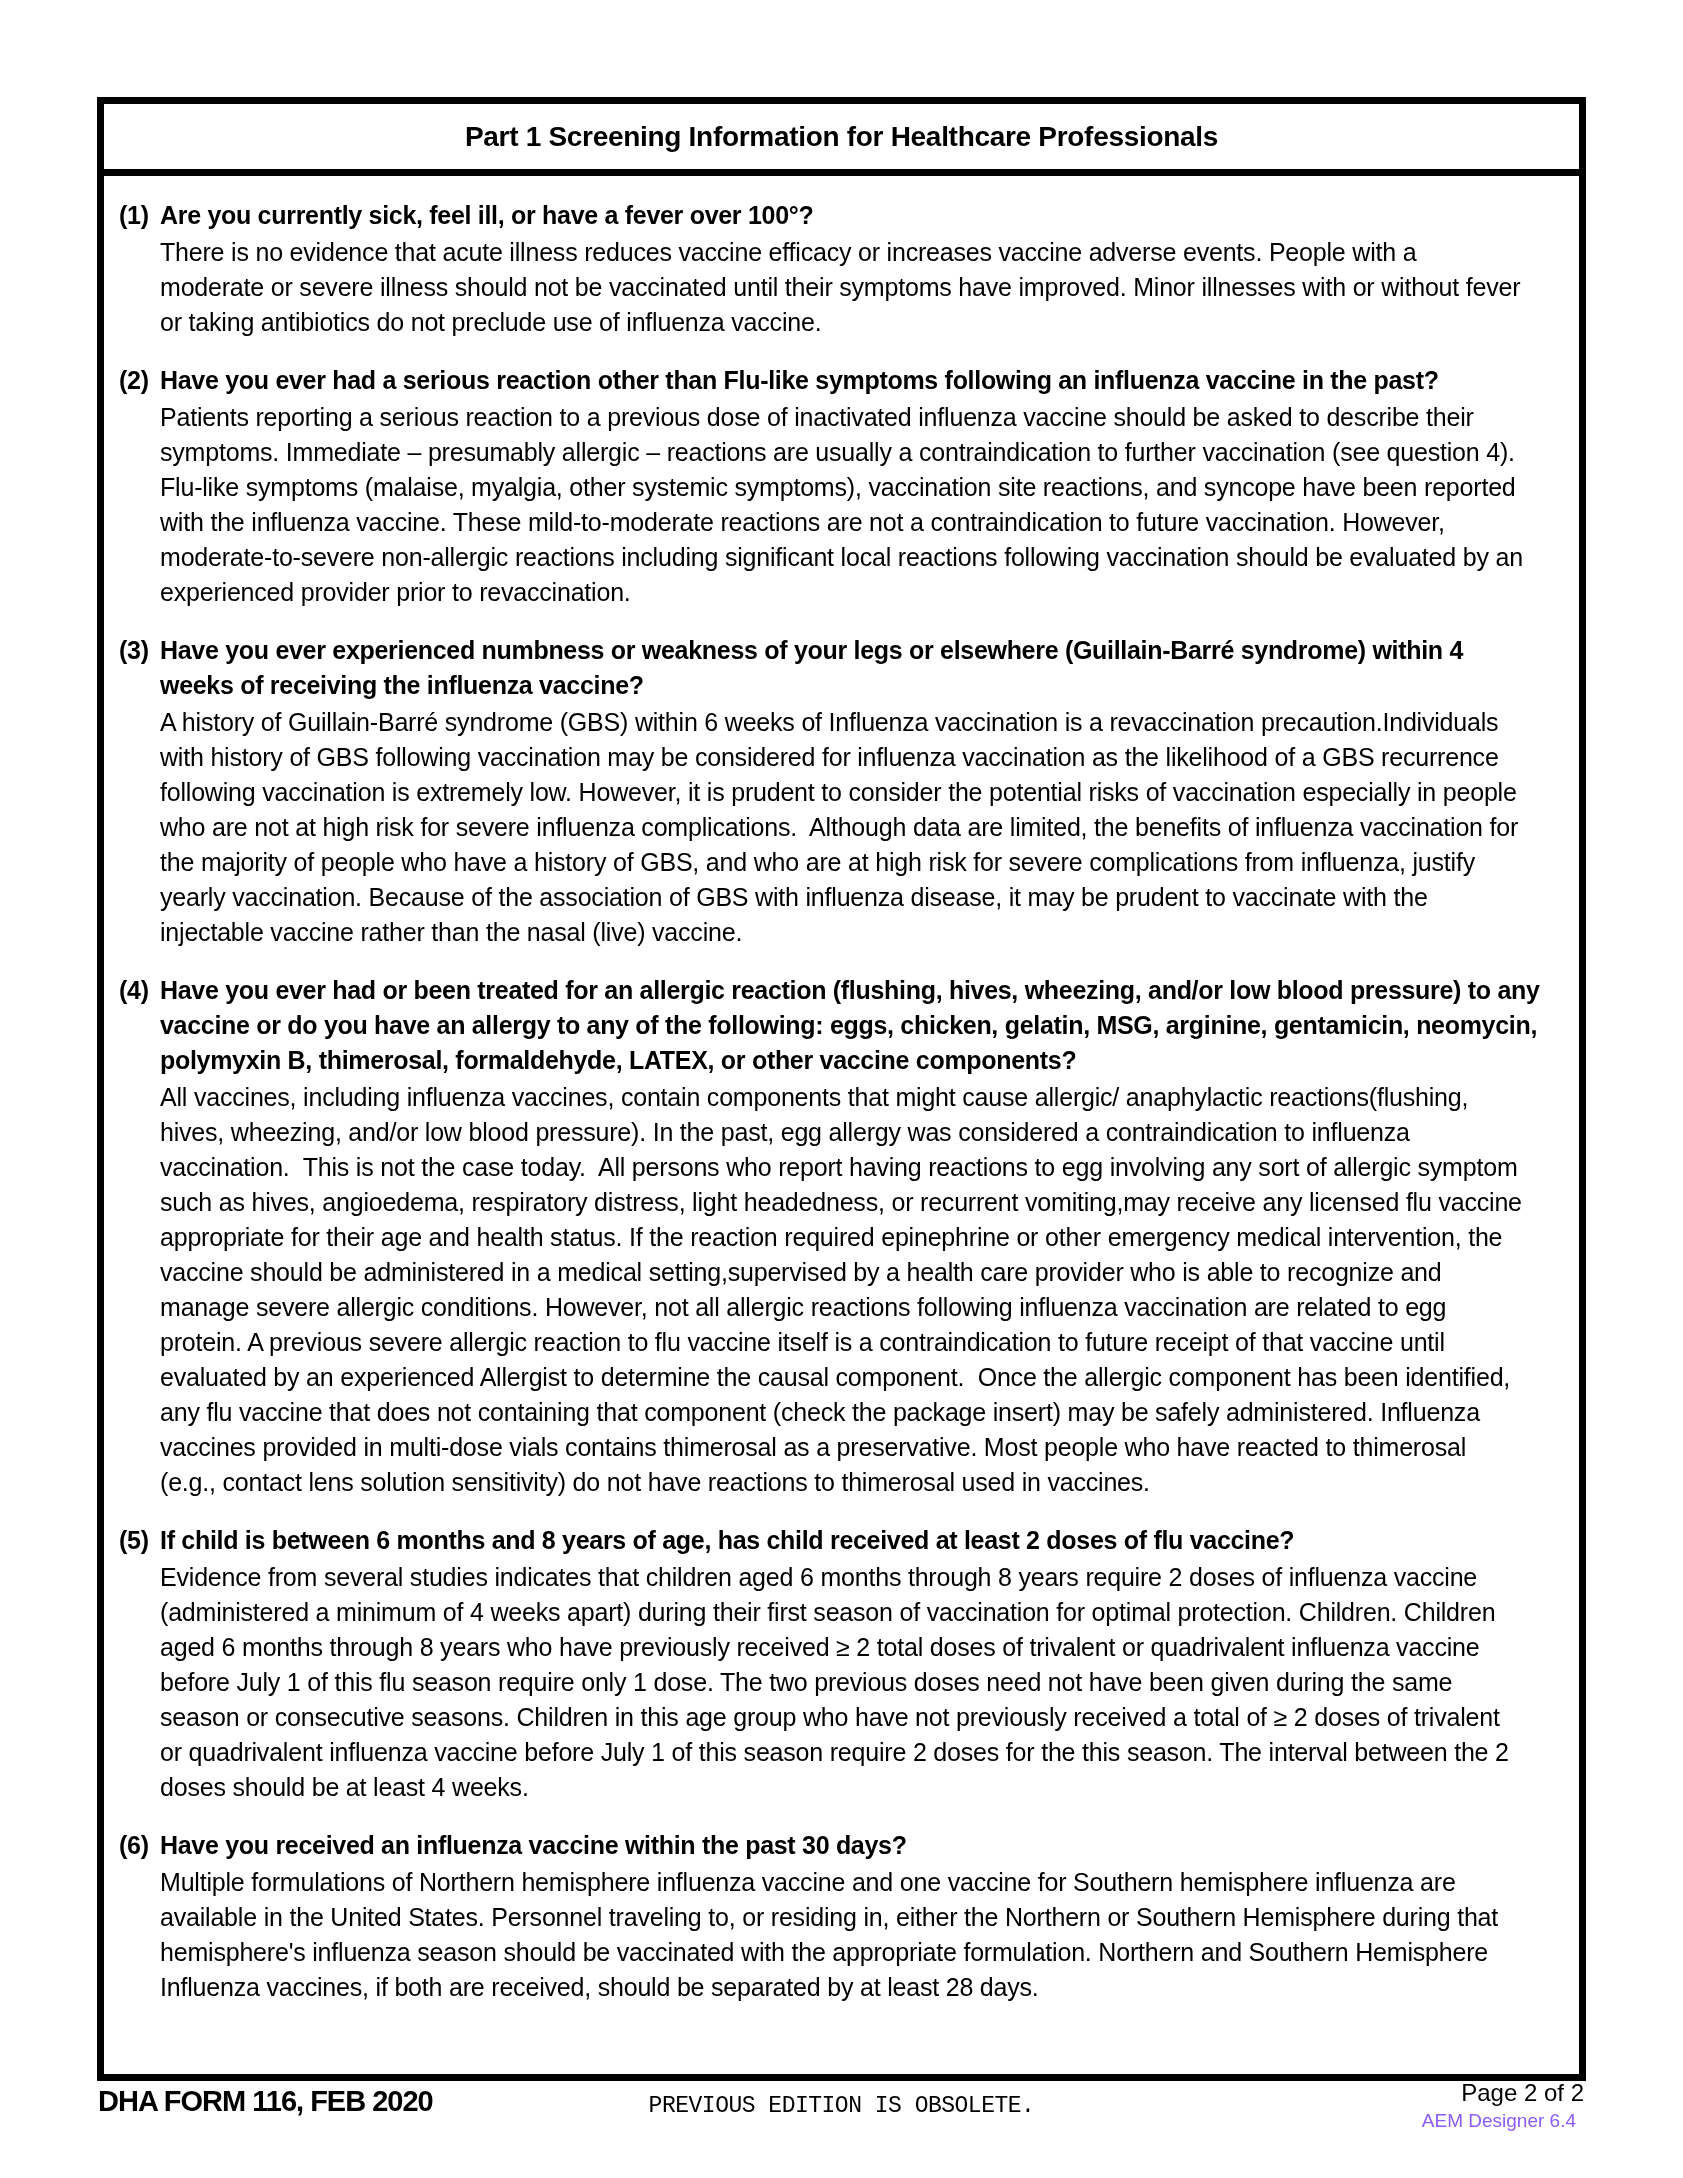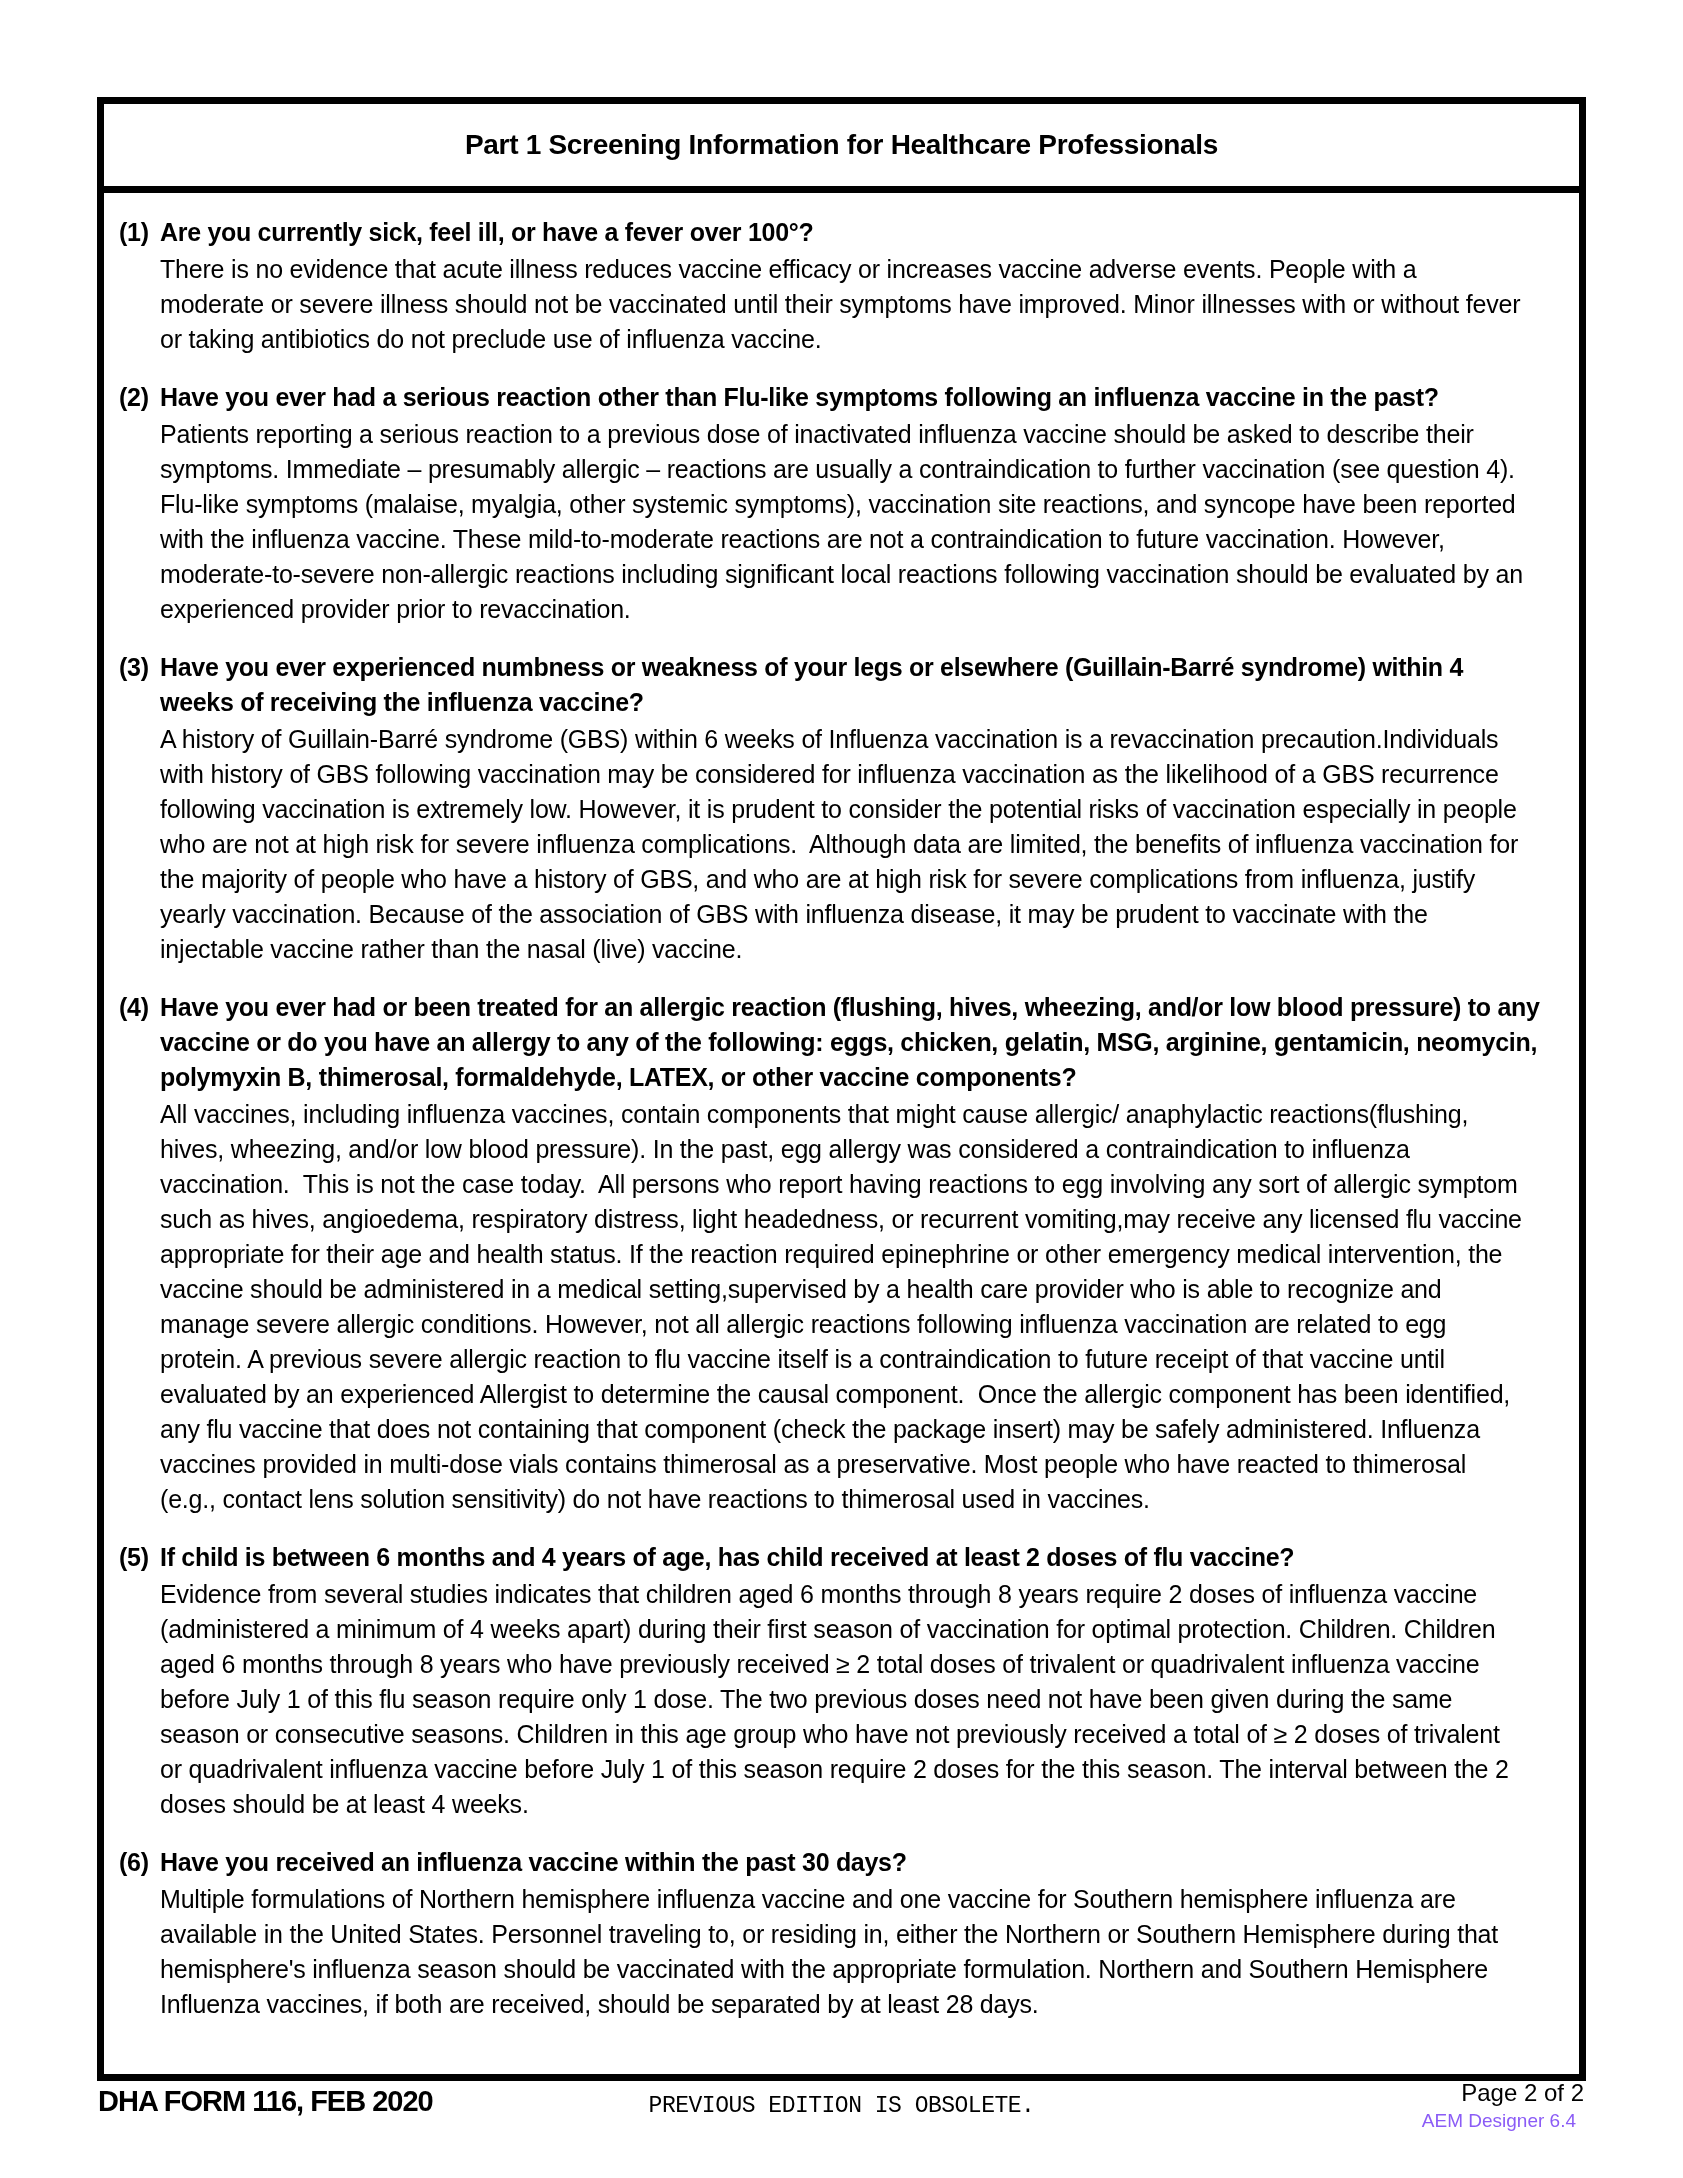--- a/index.html
+++ b/index.html
@@ -20,21 +20,21 @@
   .form-box {
     position: absolute;
     left: 97px;
     top: 97px;
     width: 1489px;
     height: 1984px;
     border: 7px solid #000000;
     background: #ffffff;
   }
   .form-header {
-    height: 89px;
+    height: 72px;
     border-bottom: 7px solid #000000;
     display: flex;
     align-items: center;
     justify-content: center;
   }
   .form-title {
     font-weight: bold;
     font-size: 28px;
     letter-spacing: -0.3px;
   }
@@ -134,21 +134,21 @@
     <div class="q-heading">
       <span class="q-num">(4)</span>
       <span class="q-text">Have you ever had or been treated for an allergic reaction (flushing, hives, wheezing, and/or low blood pressure) to any vaccine or do you have an allergy to any of the following: eggs, chicken, gelatin, MSG, arginine, gentamicin, neomycin, polymyxin B, thimerosal, formaldehyde, LATEX, or other vaccine components?</span>
     </div>
     <p class="q-body">All vaccines, including influenza vaccines, contain components that might cause allergic/ anaphylactic reactions(flushing, hives, wheezing, and/or low blood pressure). In the past, egg allergy was considered a contraindication to influenza vaccination.  This is not the case today.  All persons who report having reactions to egg involving any sort of allergic symptom such as hives, angioedema, respiratory distress, light headedness, or recurrent vomiting,may receive any licensed flu vaccine appropriate for their age and health status. If the reaction required epinephrine or other emergency medical intervention, the vaccine should be administered in a medical setting,supervised by a health care provider who is able to recognize and manage severe allergic conditions. However, not all allergic reactions following influenza vaccination are related to egg protein. A previous severe allergic reaction to flu vaccine itself is a contraindication to future receipt of that vaccine until evaluated by an experienced Allergist to determine the causal component.  Once the allergic component has been identified, any flu vaccine that does not containing that component (check the package insert) may be safely administered. Influenza vaccines provided in multi-dose vials contains thimerosal as a preservative. Most people who have reacted to thimerosal (e.g., contact lens solution sensitivity) do not have reactions to thimerosal used in vaccines.</p>
   </div>
 
   <div class="question">
     <div class="q-heading">
       <span class="q-num">(5)</span>
-      <span class="q-text">If child is between 6 months and 4 years of age, has child received at least 2 doses of flu vaccine?</span>
+      <span class="q-text">If child is between 6 months and 8 years of age, has child received at least 2 doses of flu vaccine?</span>
     </div>
     <p class="q-body">Evidence from several studies indicates that children aged 6 months through 8 years require 2 doses of influenza vaccine (administered a minimum of 4 weeks apart) during their first season of vaccination for optimal protection. Children. Children aged 6 months through 8 years who have previously received ≥ 2 total doses of trivalent or quadrivalent influenza vaccine before July 1 of this flu season require only 1 dose. The two previous doses need not have been given during the same season or consecutive seasons. Children in this age group who have not previously received a total of ≥ 2 doses of trivalent or quadrivalent influenza vaccine before July 1 of this season require 2 doses for the this season. The interval between the 2 doses should be at least 4 weeks.</p>
   </div>
 
   <div class="question">
     <div class="q-heading">
       <span class="q-num">(6)</span>
       <span class="q-text">Have you received an influenza vaccine within the past 30 days?</span>
     </div>
     <p class="q-body">Multiple formulations of Northern hemisphere influenza vaccine and one vaccine for Southern hemisphere influenza are available in the United States. Personnel traveling to, or residing in, either the Northern or Southern Hemisphere during that hemisphere's influenza season should be vaccinated with the appropriate formulation. Northern and Southern Hemisphere Influenza vaccines, if both are received, should be separated by at least 28 days.</p>

